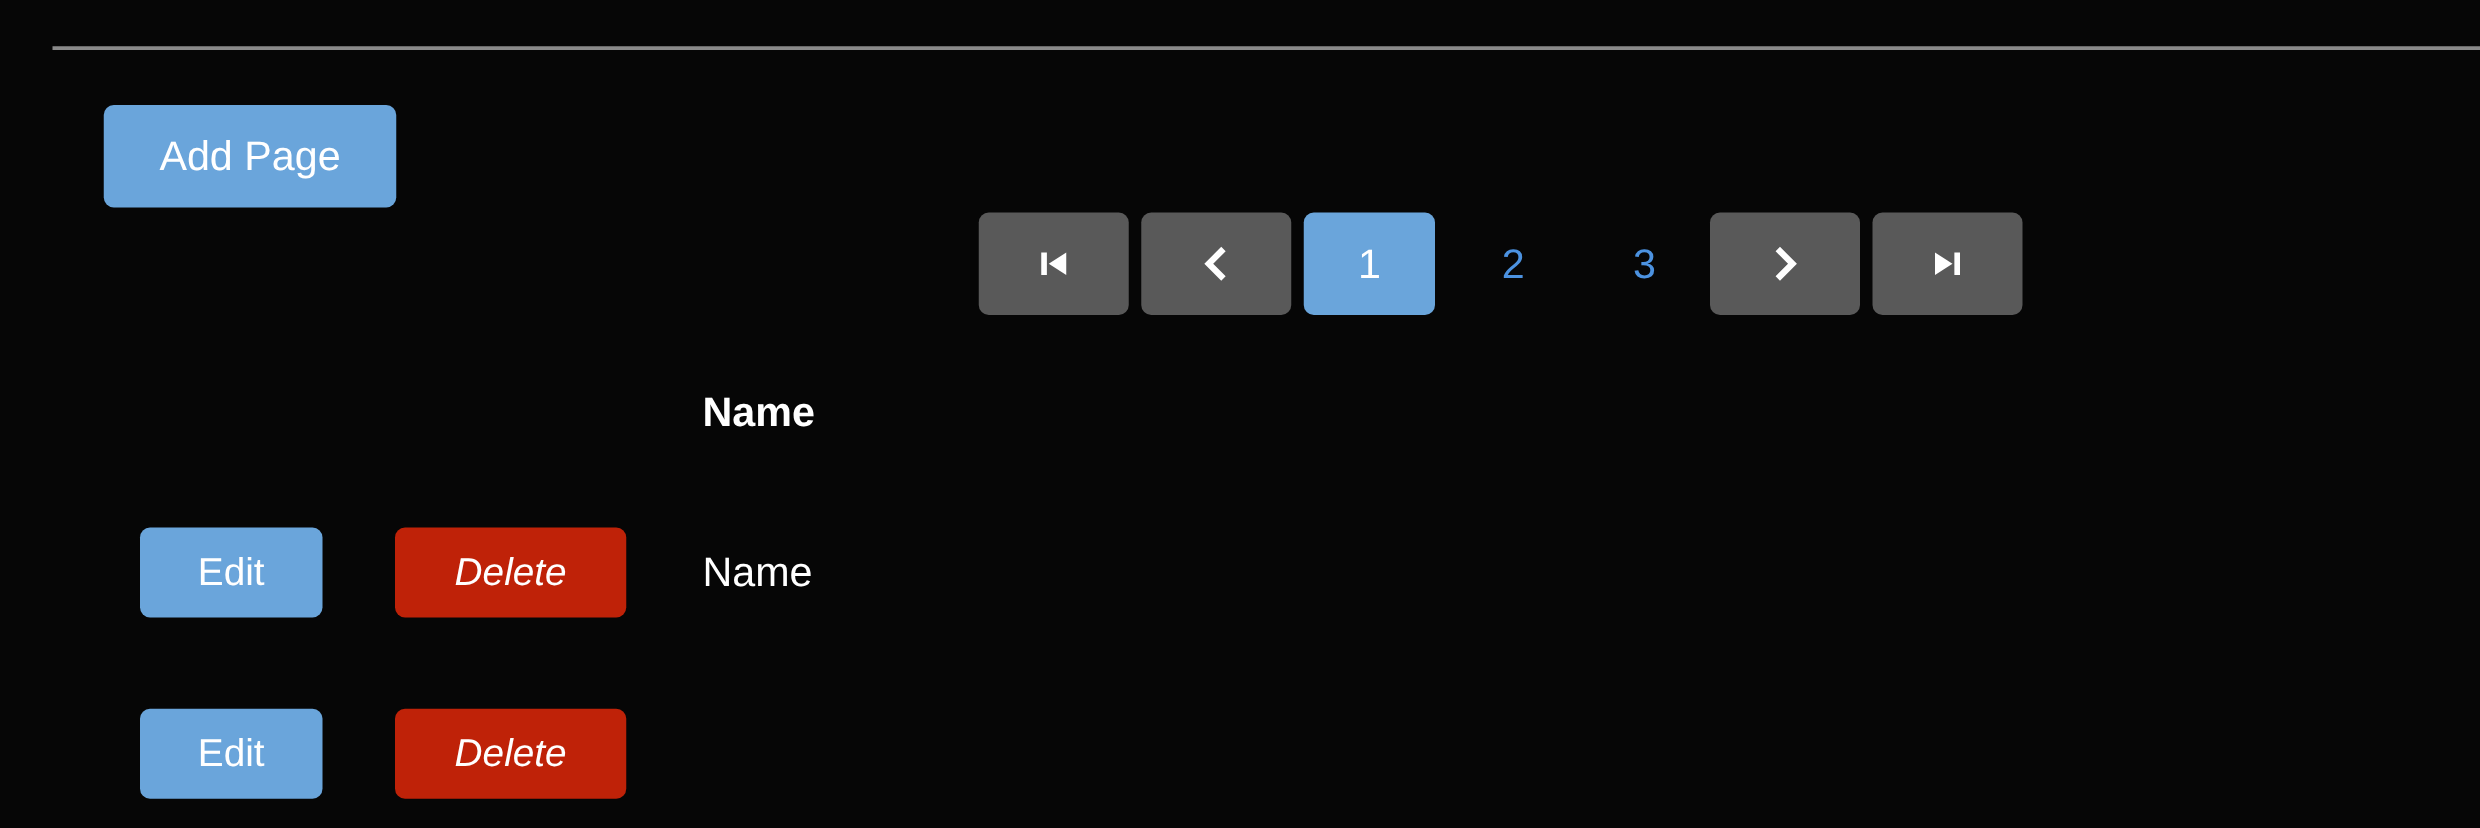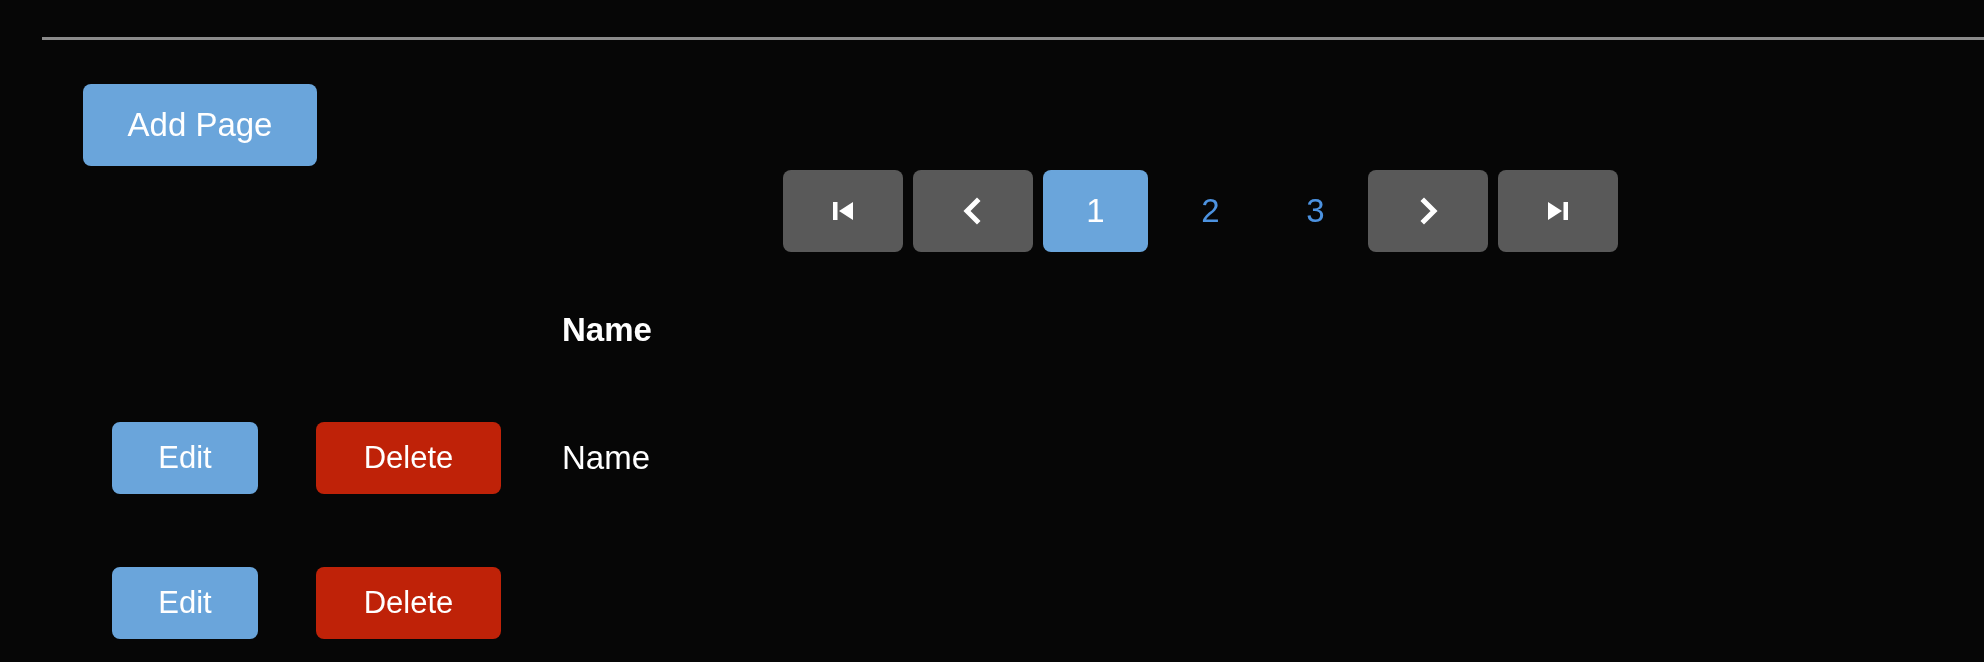--- a/index.html
+++ b/index.html
@@ -159,20 +159,21 @@
     background: #bf2208;
     border: none;
     border-radius: 8px;
     color: #ffffff;
     font-family: "Liberation Sans", sans-serif;
     font-size: 31px;
     line-height: 72px;
     text-align: center;
     cursor: pointer;
     flex: none;
+    font-style: italic;
   }
 </style>
 </head>
 <body>
 
 <div class="top-rule"></div>
 
 <button class="add-page-btn">Add Page</button>
 
 <div class="pagination">

